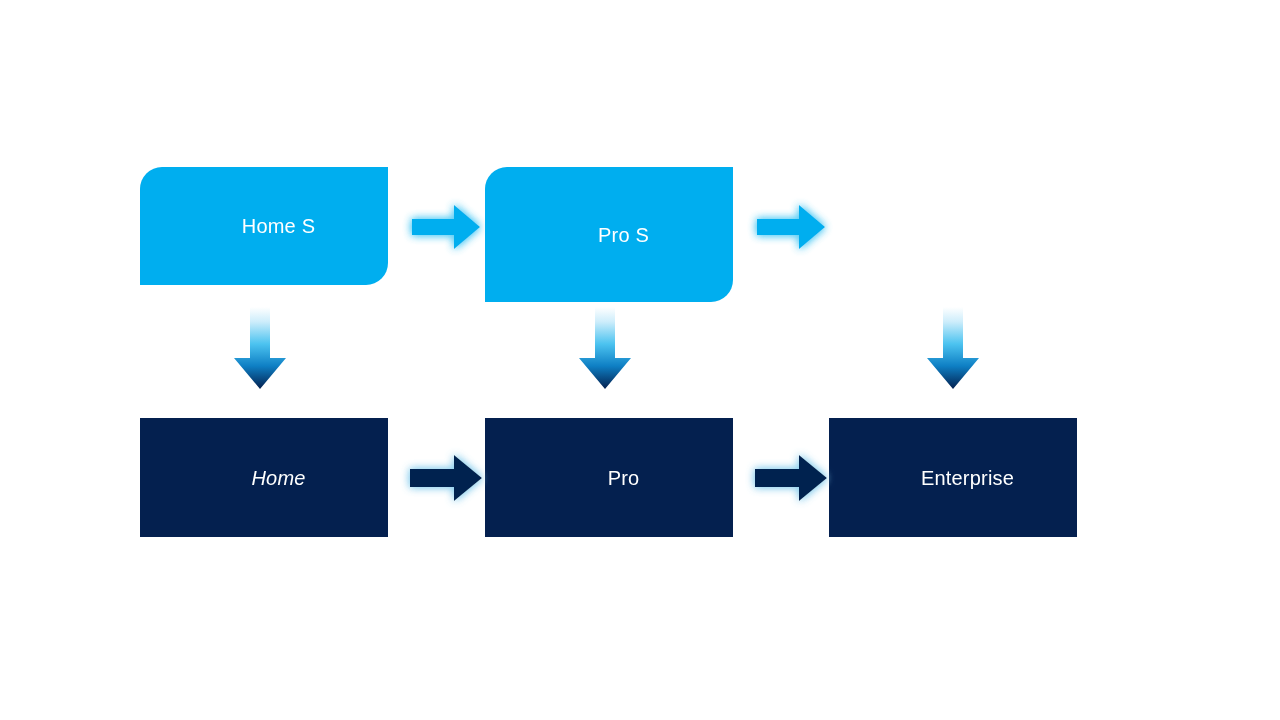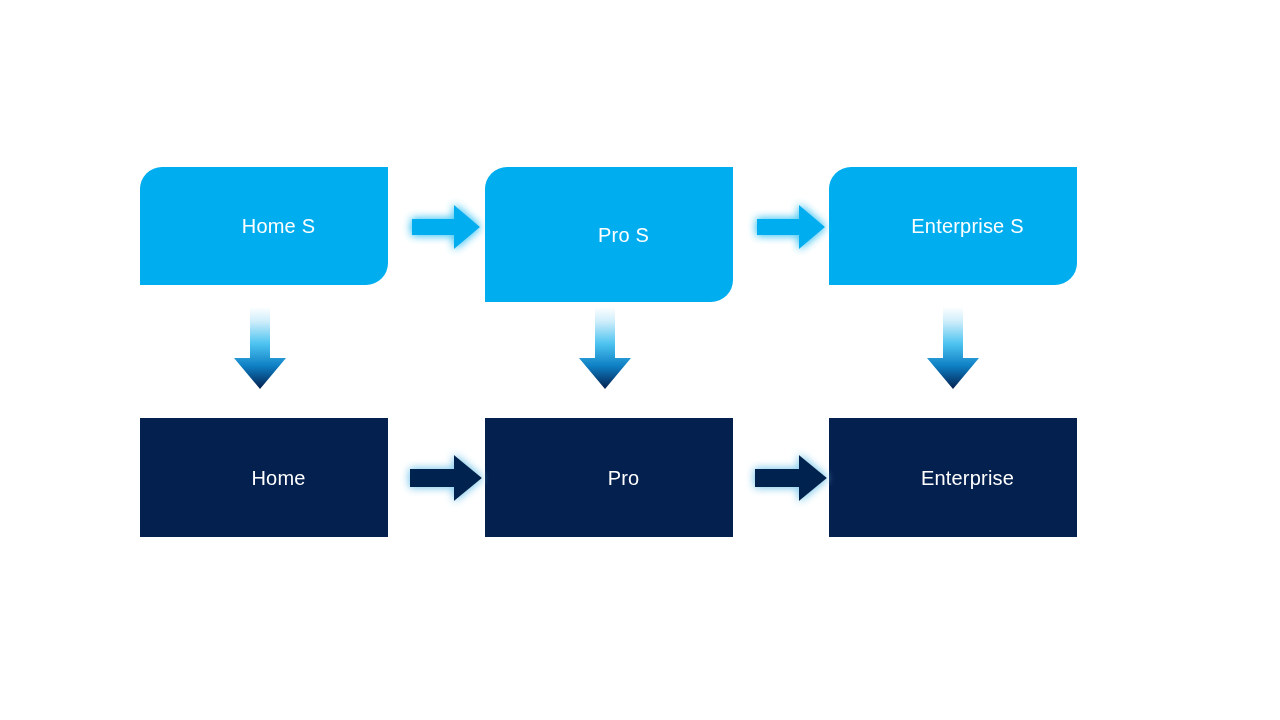--- a/index.html
+++ b/index.html
@@ -67,23 +67,20 @@
 <div id="canvas">
 
   <div class="box box-top" style="left:140px; top:167px; width:248px; height:118px;">
     <span class="box-label">Home S</span>
   </div>
 
   <div class="box box-top" style="left:485px; top:167px; width:248px; height:135px;">
     <span class="box-label">Pro S</span>
   </div>
 
-  <div class="box box-top" style="left:829px; top:167px; width:248px; height:118px;">
-    <span class="box-label">Enterprise S</span>
-  </div>
 
   <div class="arrow" style="left:402px; top:194px;">
     <svg width="86" height="66" viewBox="0 0 86 66">
       <defs>
         <filter id="glowLight1" x="-55%" y="-55%" width="210%" height="210%">
           <feGaussianBlur in="SourceAlpha" stdDeviation="4" result="b"></feGaussianBlur>
           <feFlood flood-color="#59CDF5" flood-opacity="0.95" result="c"></feFlood>
           <feComposite in="c" in2="b" operator="in" result="g"></feComposite>
           <feMerge>
             <feMergeNode in="g"></feMergeNode>
@@ -152,21 +149,21 @@
           <stop offset="18%" stop-color="#CDEDFB"></stop>
           <stop offset="45%" stop-color="#4CC3F0"></stop>
           <stop offset="72%" stop-color="#0E7FC4"></stop>
           <stop offset="100%" stop-color="#04204F"></stop>
         </linearGradient>
       </defs>
       <path d="M 22 2 L 42 2 L 42 53 L 58 53 L 32 84 L 6 53 L 22 53 Z" fill="url(#downGrad3)"></path>
     </svg>
   </div>
 
-  <div class="box box-bottom" style="left:140px; top:418px; width:248px; height:119px;">
+  <div class="box box-bottom" style="left:140px; top:418px; width:248px; height:119px;font-style:italic;">
     <span class="box-label">Home</span>
   </div>
 
   <div class="box box-bottom" style="left:485px; top:418px; width:248px; height:119px;">
     <span class="box-label">Pro</span>
   </div>
 
   <div class="box box-bottom" style="left:829px; top:418px; width:248px; height:119px;">
     <span class="box-label">Enterprise</span>
   </div>

